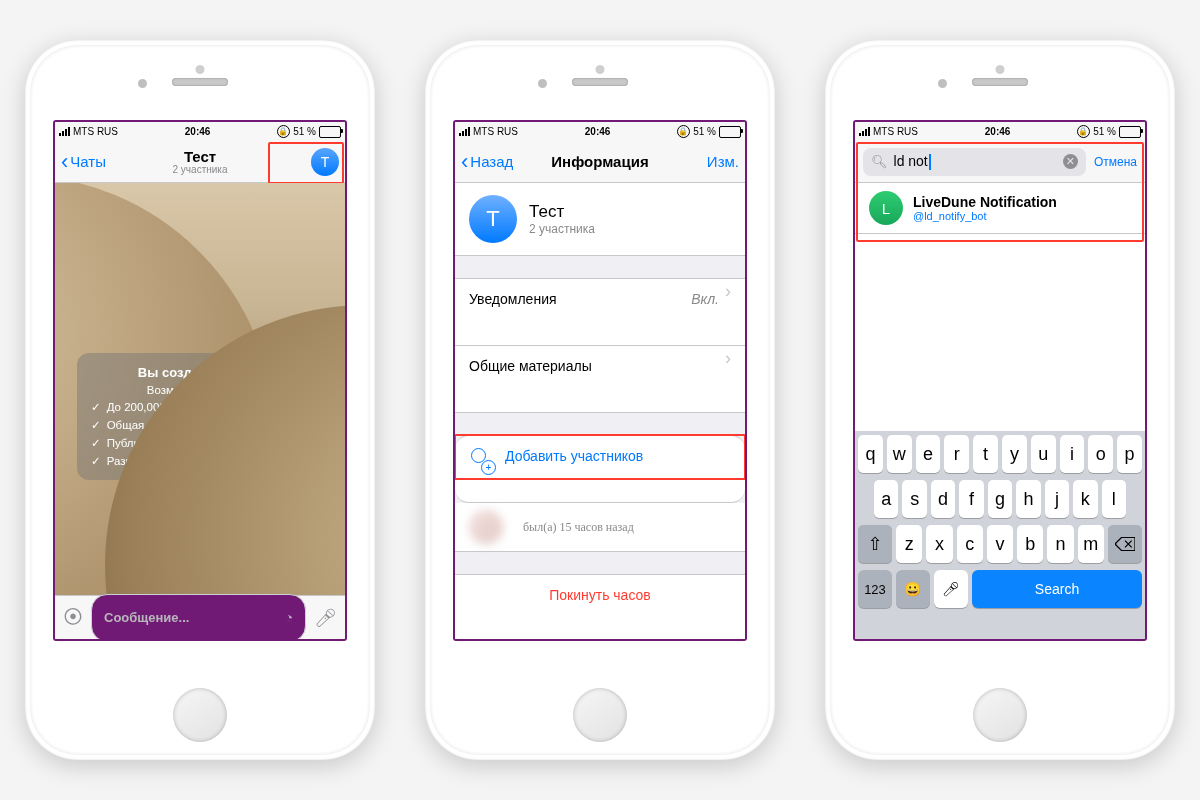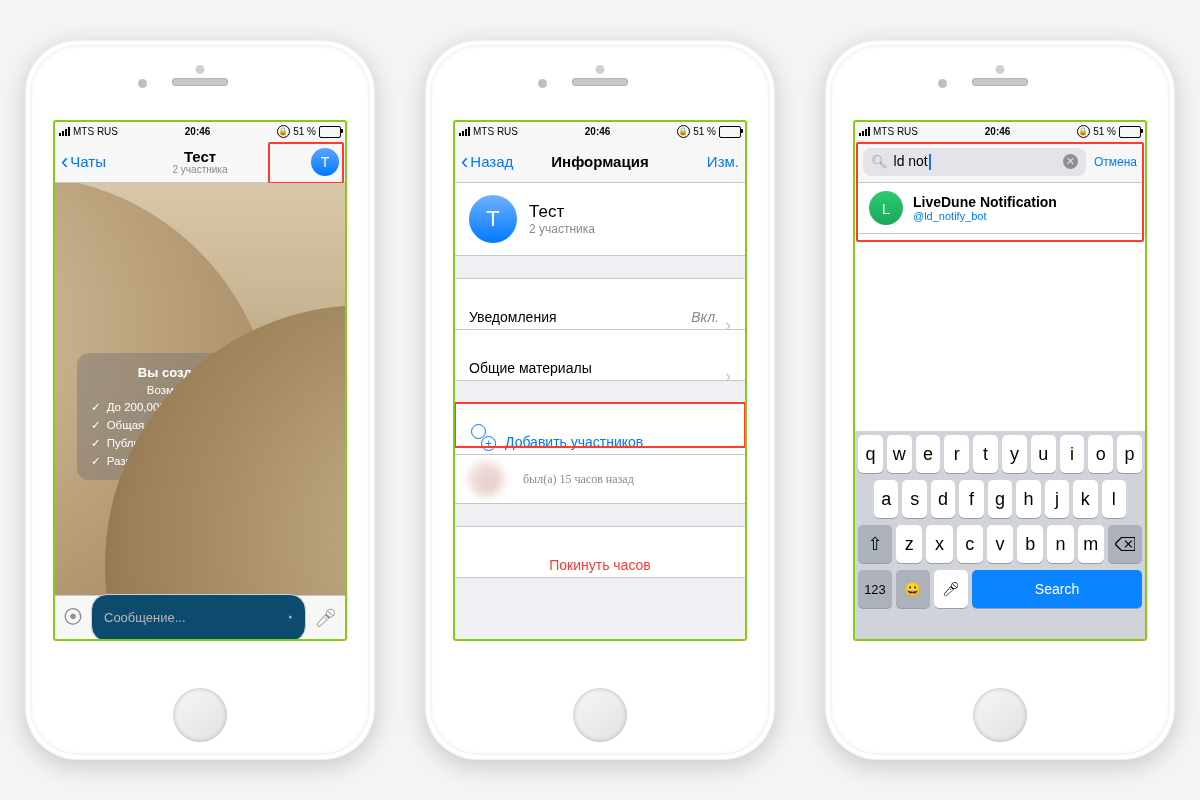--- a/index.html
+++ b/index.html
@@ -21,21 +21,21 @@
     --key-blue: #0a84ff;
   }
   body { margin:0; background:#f4f4f4; font-family:-apple-system, "Helvetica Neue", Arial, sans-serif;}
   .stage { width:1200px; height:800px; margin:0 auto; display:flex; justify-content:space-around; align-items:center; }
   .phone { width:var(--phone-w); height:var(--phone-h); background:#fff; border-radius:52px; box-shadow:0 6px 24px rgba(0,0,0,.18), inset 0 0 2px rgba(0,0,0,.2); position:relative; }
   .phone::before { content:""; position:absolute; inset:5px; border-radius:48px; box-shadow:inset 0 0 4px rgba(0,0,0,.12); pointer-events:none;}
   .earpiece { position:absolute; top:38px; left:50%; transform:translateX(-50%); width:56px; height:8px; border-radius:4px; background:#c9c9c9; box-shadow:inset 0 0 2px rgba(0,0,0,.4);}
   .camera { position:absolute; top:39px; left:50%; margin-left:-62px; width:9px; height:9px; border-radius:50%; background:#bfbfbf;}
   .sensor { position:absolute; top:25px; left:50%; transform:translateX(-50%); width:9px; height:9px; border-radius:50%; background:#cfcfcf;}
   .home { position:absolute; bottom:18px; left:50%; transform:translateX(-50%); width:54px; height:54px; border-radius:50%; background:linear-gradient(145deg,#f6f6f6,#e2e2e2); box-shadow:inset 0 0 4px rgba(0,0,0,.25);}
-  .screen { position:absolute; top:80px; left:50%; transform:translateX(-50%); width:var(--screen-w); height:var(--screen-h); background:#fff; border:2px solid #84cc16; border-radius:3px; overflow:hidden; }
+  .screen { position:absolute; top:80px; left:50%; transform:translateX(-50%); width:var(--screen-w); height:var(--screen-h); background:#fff; border:2px solid #701a75; border-radius:3px; overflow:hidden; }
 
   .status { height:19px; width:100%; background:#f7f7f8; display:flex; align-items:center; font-size:10px; color:#000; padding:0 4px; box-sizing:border-box;}
   .status .l, .status .r { display:flex; align-items:center; gap:3px;}
   .status .c { flex:1; text-align:center; font-weight:600;}
   .sigbars { display:inline-flex; align-items:flex-end; gap:1px; height:9px;}
   .sigbars span { width:2px; background:#000; }
   .sigbars span:nth-child(1){height:3px;} .sigbars span:nth-child(2){height:5px;}
   .sigbars span:nth-child(3){height:7px;} .sigbars span:nth-child(4){height:9px;}
   .batt { width:20px; height:10px; border:1px solid #000; border-radius:2px; position:relative;}
   .batt::after { content:""; position:absolute; right:-3px; top:2.5px; width:2px; height:4px; background:#000; border-radius:0 1px 1px 0;}
@@ -55,32 +55,32 @@
   
   .chat-body { position:absolute; top:61px; bottom:44px; left:0; right:0; background:linear-gradient(180deg,#d9c7a9 0%,#C8B593 30%,#A8906D 60%,#8D734E 100%); overflow:hidden;}
   .dunes::before, .dunes::after { content:""; position:absolute; border-radius:50%;}
   .dunes::before { width:520px; height:520px; background:radial-gradient(circle at 35% 30%,#d6c19f,#aa8f68 70%,#8a714f); left:-300px; bottom:-100px; }
   .dunes::after  { width:520px; height:520px; background:radial-gradient(circle at 65% 45%,#c8b28c,#9b8059 70%,#7d6543); right:-280px; bottom:-230px; }
   .bubble { position:absolute; left:22px; right:22px; top:170px; background:rgba(116,116,116,.45); border-radius:12px; color:#fff; padding:12px 14px; font-size:12px; backdrop-filter:blur(2px);}
   .bubble h4 { margin:0 0 4px; text-align:center; font-size:13px; font-weight:600;}
   .bubble .line { font-size:11.5px; margin-top:4px;}
   .bubble .line::before { content:"✓"; margin-right:6px;}
   .compose { position:absolute; bottom:0; left:0; right:0; height:44px; background:#f7f7f8; border-top:1px solid var(--sep); display:flex; align-items:center; padding:0 8px; gap:8px; box-sizing:border-box;}
-  .compose .input { flex:1; height:30px; border:1px solid #d0d0d4; border-radius:16px; background:#0c4a6e; display:flex; align-items:center; padding:8px 12px; color:#b7b7bb; font-size:13px; justify-content:space-between;}
+  .compose .input { flex:1; height:30px; border:1px solid #d0d0d4; border-radius:16px; background:#701a75; display:flex; align-items:center; padding:8px 12px; color:#b7b7bb; font-size:13px; justify-content:space-between;font-weight:bold;}
 
   
   .info-scroll { position:absolute; top:61px; bottom:0; left:0; right:0; background:var(--grey-bg); }
   .info-head { background:#fff; border-bottom:1px solid var(--sep); display:flex; align-items:center; gap:12px; padding:12px 14px;}
   .avatar-lg { width:48px; height:48px; border-radius:50%; background:linear-gradient(180deg,#6fb0ff,#007aff); color:#fff; display:flex; align-items:center; justify-content:center; font-size:22px;}
-  .cell { background:#fff; height:42px; border-bottom:1px solid var(--sep); display:flex; align-items:flex-end; padding:4px 14px; font-size:14px; position:relative;}
+  .cell { background:#fff; height:42px; border-bottom:1px solid var(--sep); display:flex; align-items:flex-start; padding:12px 14px; font-size:14px; position:relative;}
   .cell:first-of-type { border-top:1px solid var(--sep);}
   .cell .val { margin-left:auto; color:var(--sub); font-size:14px;font-style:italic;}
   .chev { margin-left:6px; color:#c7c7cc; font-size:18px; line-height:0;}
   .group { margin-top:22px;}
-  .cell.action { color:var(--blue);}
+  .cell.action { color:var(--blue);border-radius:14px;}
   .cell.danger { justify-content:center; color:var(--red);}
   .addicon { width:26px; height:26px; position:relative; margin-right:10px;}
   .addicon::before { content:""; position:absolute; width:13px; height:13px; border:1.5px solid var(--blue); border-radius:50% 50% 50% 50%; left:2px; top:0;}
   .addicon::after { content:"+"; position:absolute; right:-1px; bottom:-1px; width:13px; height:13px; border:1.5px solid var(--blue); color:var(--blue); border-radius:50%; font-size:10px; display:flex; align-items:center; justify-content:center; background:#fff;}
   .member { background:#fff; display:flex; align-items:center; gap:10px; padding:6px 14px; border-bottom:1px solid var(--sep);}
   .mem-av { width:34px; height:34px; border-radius:50%; background:linear-gradient(135deg,#e7c1be,#c7948b); box-shadow:inset 0 0 0 1px rgba(0,0,0,.08);}
   .mem-name { font-size:14px;} .mem-stat { font-size:11px; color:var(--blue);} .mem-role { margin-left:auto; font-size:11px; color:var(--sub);}
   .mem-ph { height:36px; display:flex; align-items:center; padding-left:58px; color:var(--sub); font-size:12px;}
 
   
@@ -92,21 +92,21 @@
   .sec-header { font-size:11px; font-weight:600; letter-spacing:.3px; color:var(--sub); padding:6px 14px 4px; background:#f7f7f8; border-bottom:1px solid var(--sep);}
   .result { background:#fff; display:flex; align-items:center; gap:10px; padding:8px 14px; border-bottom:1px solid var(--sep);}
   .res-av { width:34px; height:34px; border-radius:50%; background:linear-gradient(180deg,#2ecc71,#18a85a); color:#fff; display:flex; align-items:center; justify-content:center; font-size:15px;}
   .res-name { font-size:14px; font-weight:600;} .res-sub { font-size:11px; color:var(--blue);}
   .kb { position:absolute; bottom:0; left:0; right:0; height:208px; background:var(--kb-bg); padding:4px 3px; box-sizing:border-box;}
   .kb-row { display:flex; justify-content:center; gap:4px; margin-bottom:7px;}
   .key { flex:1; height:38px; background:var(--key); border-radius:5px; box-shadow:0 1px 0 rgba(0,0,0,.25); display:flex; align-items:center; justify-content:center; font-size:18px;}
   .key.dark { background:var(--key-dark);} .key.wide { flex:1.3;}
   .key.bksp svg { width:20px; height:14px;}
   .kb-bottom { display:flex; gap:4px;}
-  .kb-bottom .key { height:38px; font-size:14px;}
+  .kb-bottom .key { height:38px; font-size:14px;border-radius:6px;}
   .kb-bottom .sp { flex:3;} .kb-bottom .srch { flex:1.6; background:var(--key-blue); color:#ffffff;}
   .kb-bottom .sm { flex:0 0 34px;}
   .row2-pad { flex:0 0 12px; visibility:hidden;}
   .caret { display:inline-block; width:2px; height:16px; background:var(--blue); vertical-align:middle; margin-left:1px;}
 </style>
 </head>
 <body>
 
 <div class="stage">
 

